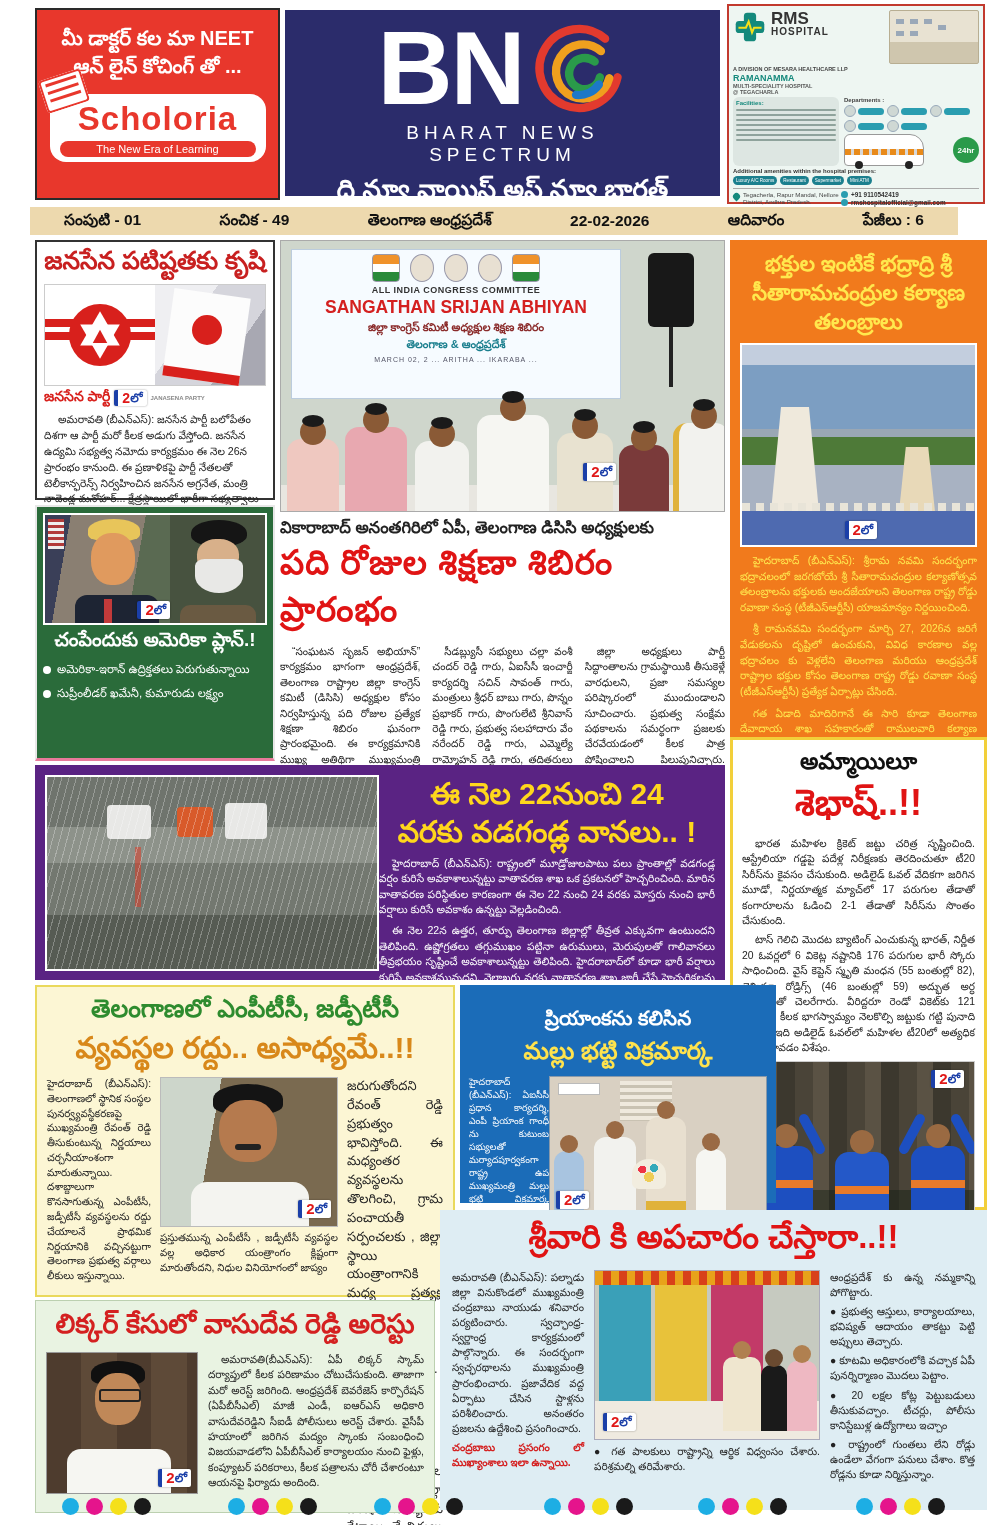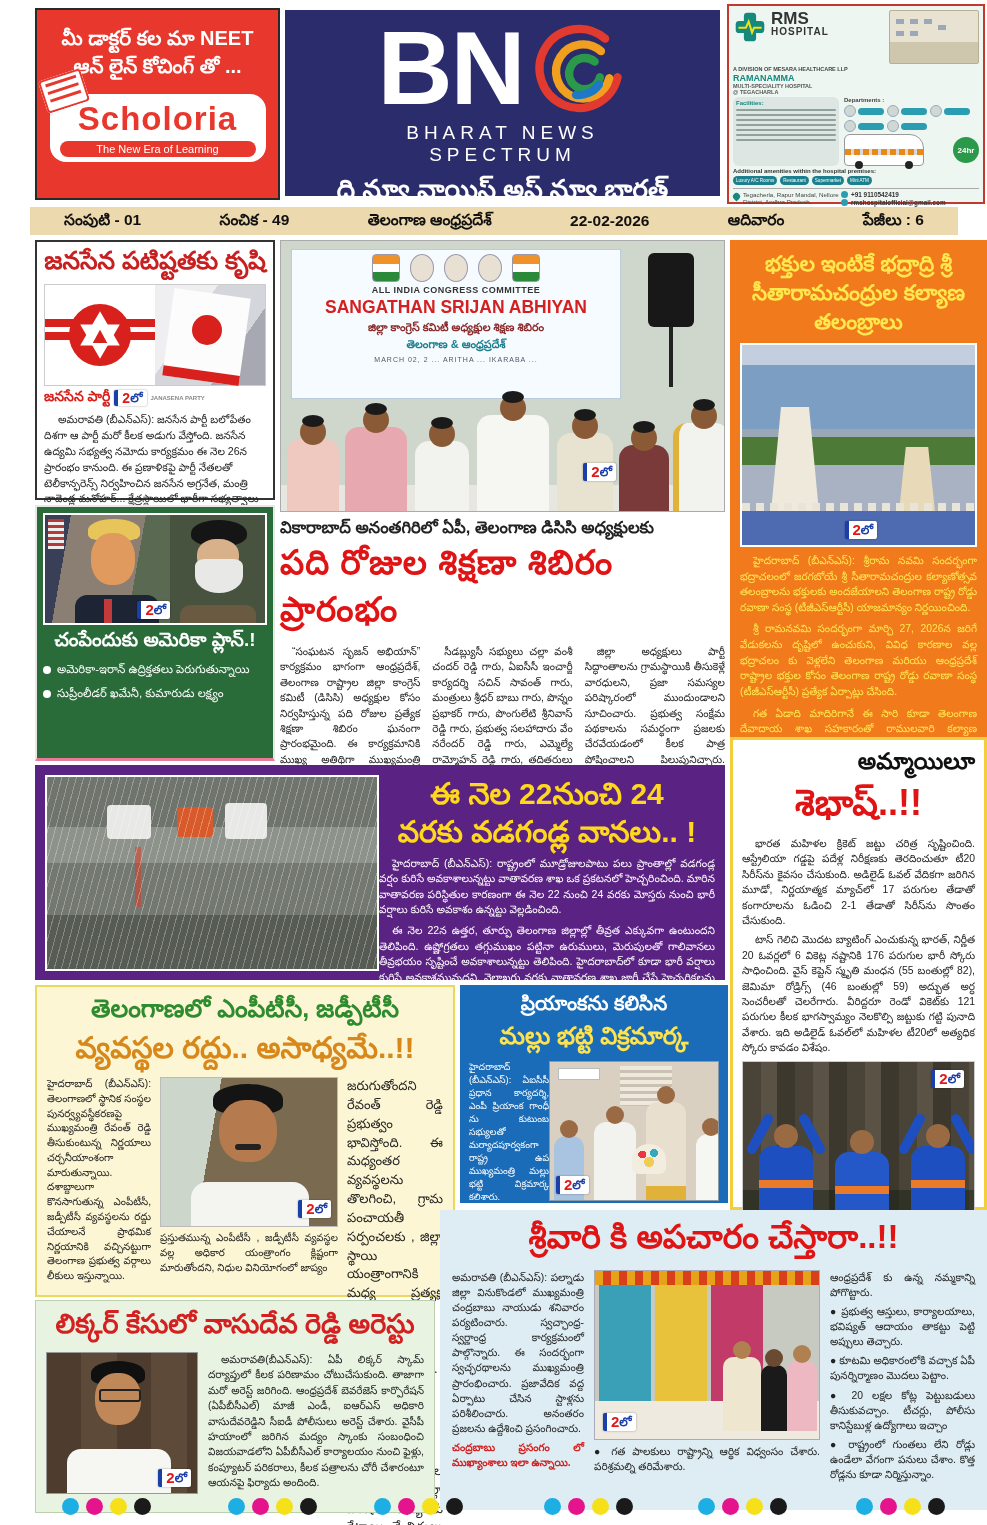--- a/index.html
+++ b/index.html
@@ -142,21 +142,21 @@
   .gop.g1{left:18px;bottom:28px;width:70px;height:110px;}
   .gop.g2{right:30px;bottom:18px;width:56px;height:80px;background:#e8d9b8;}
   .wall{position:absolute;left:0;right:0;bottom:0;height:34px;background:#4e6ab0;}
   .wall i{position:absolute;top:-8px;left:0;right:0;height:8px;
      background:repeating-linear-gradient(90deg,#e8e4d8 0 8px,transparent 8px 14px);}
   .tal-badge{position:absolute;left:44%;bottom:6px;}
   .art-tal p{margin:6px 0 0;color:#ffe94f;font-size:10.4px;line-height:1.5;text-align:justify;text-indent:13px;}
 
   
   .art-shb{left:730px;top:737px;width:257px;height:473px;background:#fff;border:3px solid #f2cf3a;box-sizing:border-box;padding:6px 9px;}
-  .art-shb .k{font-size:23px;font-weight:800;color:#111;text-align:right;margin-top:2px;}
+  .art-shb .k{font-size:23px;font-weight:800;color:#111;text-align:center;margin-top:2px;}
   .art-shb h1{margin:2px 0 4px;color:#e01414;font-size:36px;text-align:center;font-weight:800;}
   .art-shb p{margin:4px 0 0;font-size:10.4px;line-height:1.48;text-align:justify;text-indent:13px;}
   .shb-photo{position:relative;margin-top:6px;height:212px;border:1px solid #ccc;overflow:hidden;background:
      repeating-linear-gradient(90deg,#4a4438 0 18px,#5a5244 18px 34px,#3c382e 34px 52px);}
   .shb-photo:before{content:"";position:absolute;left:0;right:0;bottom:0;height:40%;background:rgba(20,30,20,.45);}
   .plyr{position:absolute;bottom:8px;width:54px;height:120px;background:#1d4fc0;border-radius:14px 14px 4px 4px;}
   .plyr i{position:absolute;left:50%;top:-22px;transform:translateX(-50%);width:24px;height:24px;border-radius:50%;background:#9a6a42;}
   .plyr u{position:absolute;top:-34px;width:10px;height:44px;background:#1d4fc0;border-radius:5px;}
   .plyr u.l{left:-4px;transform:rotate(28deg);} .plyr u.r{right:-4px;transform:rotate(-28deg);}
   .plyr s{position:absolute;left:0;right:0;top:34px;height:8px;background:#e87a2a;text-decoration:none;}
@@ -189,21 +189,21 @@
   .rev-photo .hair{position:absolute;left:52px;top:6px;width:70px;height:30px;border-radius:50% 50% 30% 30%;background:#141414;}
   .rev-photo .face{position:absolute;left:58px;top:22px;width:58px;height:62px;border-radius:45%;background:#b57a4e;}
   .rev-photo .mus{position:absolute;left:74px;top:66px;width:26px;height:6px;border-radius:3px;background:#222;}
   .rev-photo .shirt{position:absolute;left:30px;bottom:0;width:118px;height:44px;background:#f4f4f0;border-radius:16px 16px 0 0;}
   .rev-badge{position:absolute;right:6px;bottom:8px;}
   .mptc-mid p{margin:4px 0 0;font-size:10.2px;line-height:1.45;text-align:justify;}
   .mptc-row .c3{flex:1;font-size:13px;line-height:1.45;text-align:justify;}
   .mptc-row .c3 .sub{font-weight:bold;margin:6px 4px 2px;text-align:center;}
 
   
-  .art-pri{left:460px;top:985px;width:268px;height:218px;background:#1b6cb8;box-sizing:border-box;padding:7px 9px;}
+  .art-pri{left:460px;top:985px;width:316px;height:218px;background:#1b6cb8;box-sizing:border-box;padding:22px 9px;}
   .art-pri h1{margin:0;color:#fff;font-size:20px;text-align:center;font-weight:800;}
   .art-pri h2{margin:2px 0 5px;color:#ffe34d;font-size:24px;text-align:center;font-weight:800;}
   .pri-row{display:flex;}
   .pri-row .txt{width:80px;color:#fff;font-size:9.3px;line-height:1.4;text-align:justify;}
   .pri-photo{flex:1;height:138px;position:relative;background:#d9d0c2;overflow:hidden;border:1px solid #89a;}
   .pri-photo .acv{position:absolute;left:8px;top:6px;width:40px;height:10px;background:#fff;border:1px solid #bbb;}
   .pri-photo .blind{position:absolute;left:70px;top:4px;width:52px;height:40px;
      background:repeating-linear-gradient(180deg,#efe9dd 0 4px,#c9c2b2 4px 7px);}
   .fig{position:absolute;bottom:0;border-radius:12px 12px 0 0;}
   .fig i{position:absolute;left:50%;top:-16px;transform:translateX(-50%);width:18px;height:18px;border-radius:50%;background:#9a6a44;}

